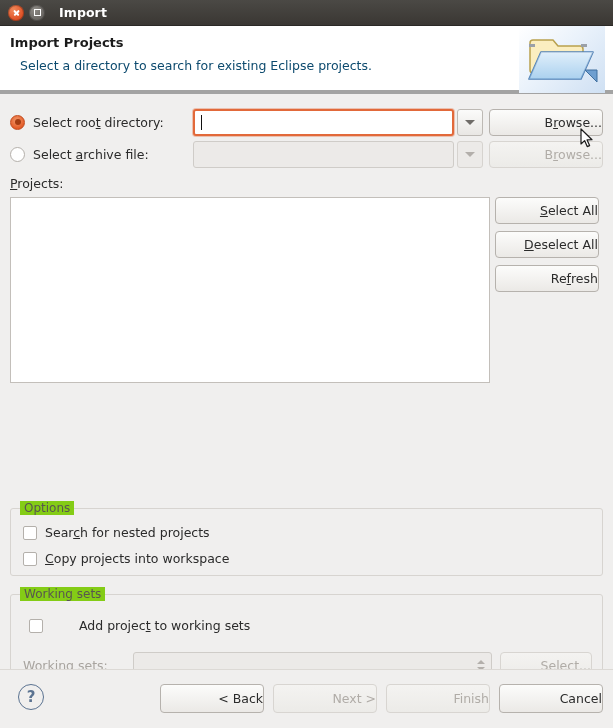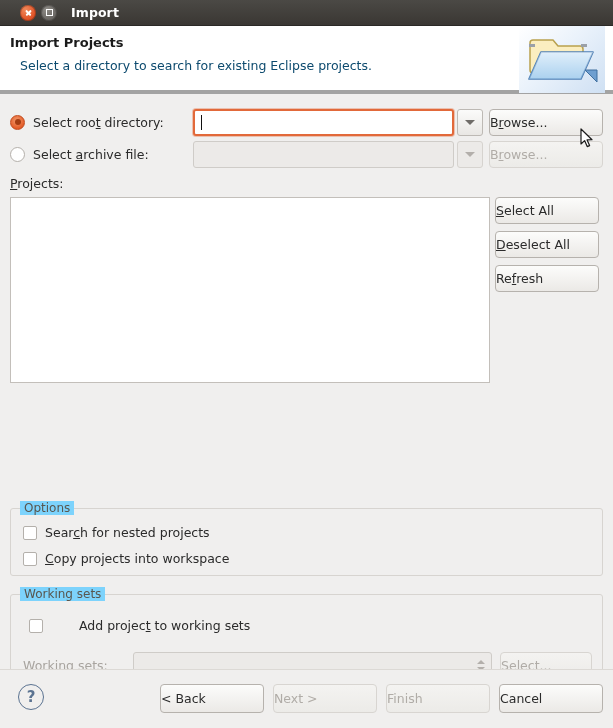--- a/index.html
+++ b/index.html
@@ -17,21 +17,21 @@
     display: flex; flex-direction: column;
     background: #f0efee;
   }
 
   
   .titlebar {
     height: 26px;
     background: linear-gradient(to bottom, #4b4945 0%, #3a3733 100%);
     border-bottom: 1px solid #2b2926;
     display: flex; align-items: center;
-    padding-left: 20px;
+    padding-left: 8px;
     flex: 0 0 auto;
     position: relative;
   }
   .win-btn {
     width: 16px; height: 16px; border-radius: 50%;
     margin-right: 5px;
     display: flex; align-items: center; justify-content: center;
     position: relative;
     flex: 0 0 auto;
   }
@@ -169,21 +169,21 @@
     background: #eceae8; border-color: #d6d3cf;
   }
   .combo.disabled .tri-down { border-top-color: #b3afab; }
 
   .btn {
     border: 1px solid #b6b2ad;
     border-radius: 4px;
     background: linear-gradient(to bottom, #fcfcfb 0%, #ebe9e6 100%);
     font-size: 12.5px; color: #2b2b2b;
     height: 27px;
-    display: flex; align-items: center; justify-content: flex-start;
+    display: flex; align-items: center; justify-content: flex-end;
     cursor: default;
     user-select: none;
   }
   .btn.disabled {
     color: #b0aca7;
     background: linear-gradient(to bottom, #f4f3f1 0%, #ecebe8 100%);
     border-color: #d8d5d1;
   }
   .browse-btn { width: 114px; margin-left: 6px; flex: 0 0 auto; }
 
@@ -207,21 +207,21 @@
 
   
   .group {
     position: absolute; left: 10px;
     width: 593px;
     border: 1px solid #d7d4d0;
     border-radius: 3px;
   }
   .group-title {
     position: absolute; top: -8px; left: 9px;
-    background: #7dd3fc;
+    background: #84cc16;
     padding: 0 4px;
     font-size: 12px; color: #58564f;
   }
   #options-group { top: 414px; height: 68px; }
   #workingsets-group { top: 500px; height: 100px; }
 
   .check-row {
     display: flex; align-items: center;
     position: absolute;
     font-size: 12.5px; color: #2b2b2b;

